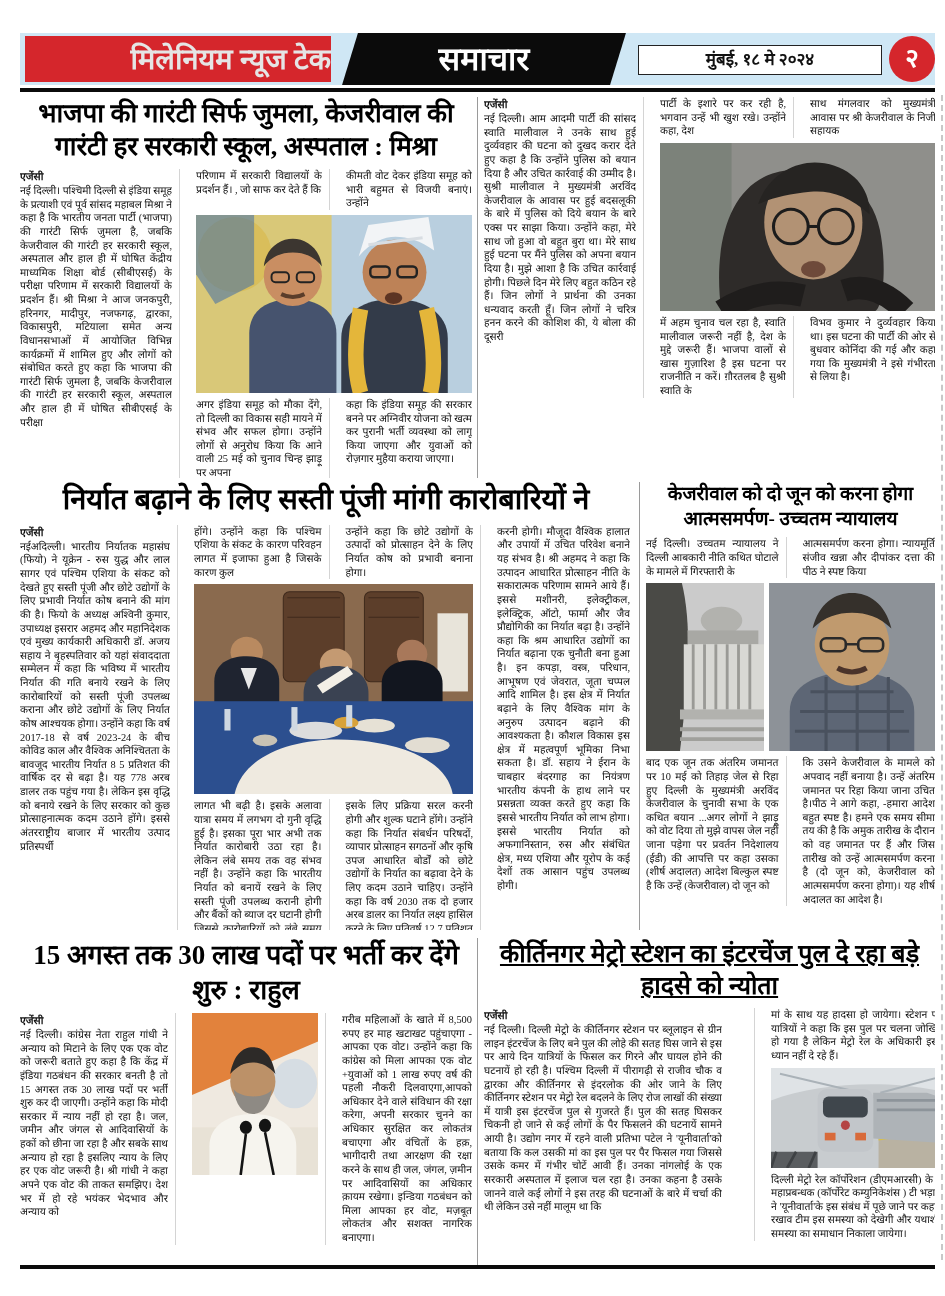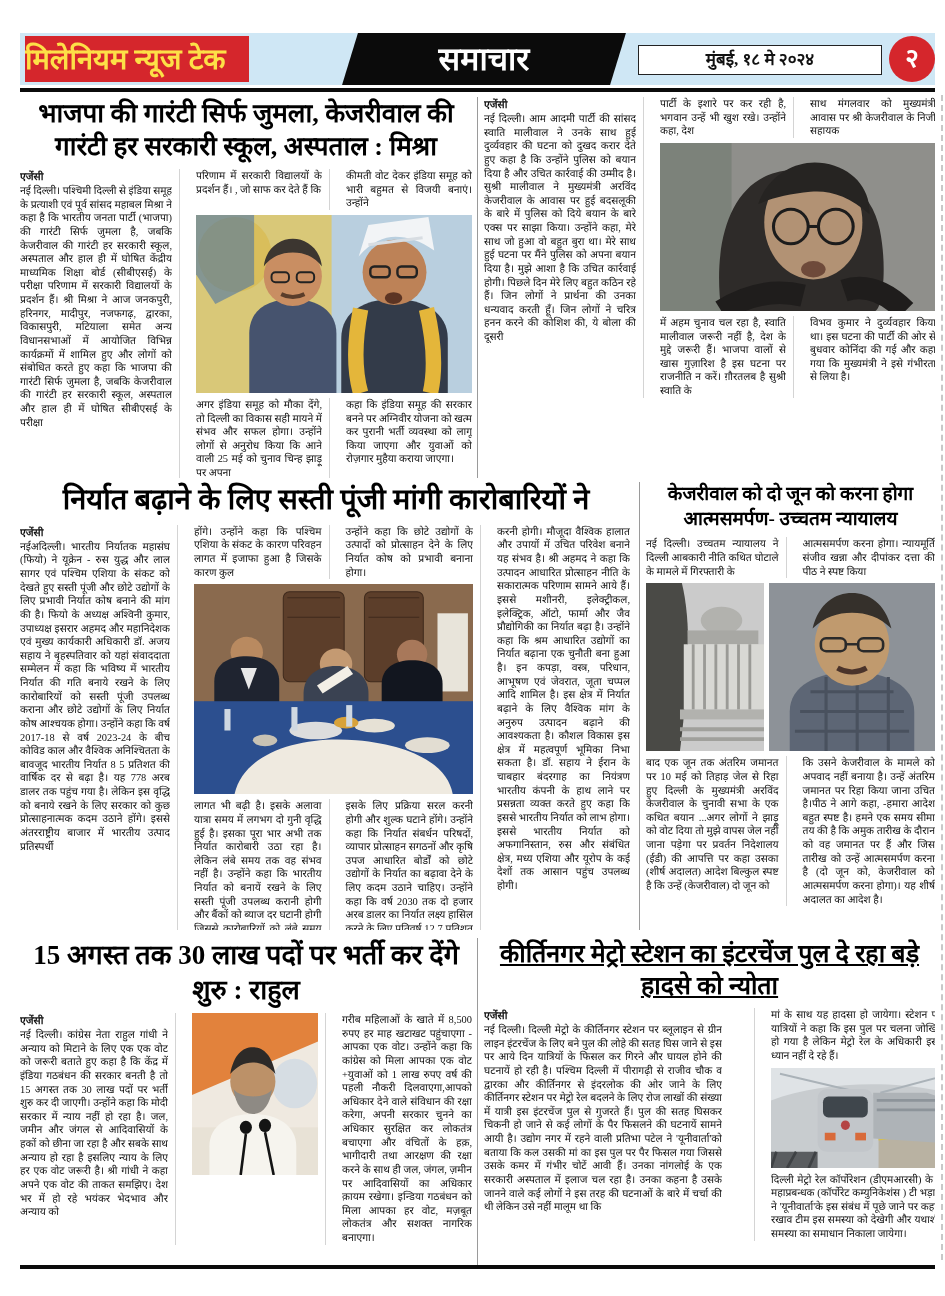--- a/index.html
+++ b/index.html
@@ -2,22 +2,22 @@
 <html><head>
 <meta charset="utf-8">
 <style>
   html,body{margin:0;padding:0;background:#ffffff;}
   body{width:945px;height:1296px;position:relative;overflow:hidden;
        font-family:"Liberation Serif","DejaVu Serif",serif;color:#111;}
   .page{position:absolute;inset:0;}
 
   
   .masthead{position:absolute;left:20px;top:33px;width:915px;height:52px;background:#cfe7f5;}
-  .brand{position:absolute;left:5px;top:3px;width:224px;height:46px;background:#d5262c;
-         color:#fde047;font-weight:bold;font-size:29px;line-height:46px;text-align:left;
+  .brand{position:absolute;left:5px;top:3px;width:306px;height:46px;background:#d5262c;
+         color:#e5e5e5;font-weight:bold;font-size:29px;line-height:46px;text-align:right;
          white-space:nowrap;overflow:hidden;}
   .section-flag{position:absolute;left:330px;top:0;width:268px;height:52px;background:#0b0b0b;
          transform:skewX(-17deg);}
   .section-flag .unskew{display:block;transform:skewX(17deg);color:#fff;font-weight:bold;
          font-size:32px;line-height:52px;text-align:center;}
   .datebox{position:absolute;left:618px;top:12px;width:242px;height:28px;background:#fff;
          border:1px solid #222;font-weight:bold;font-size:17px;line-height:27px;text-align:center;
          white-space:nowrap;overflow:hidden;}
   .pagenum{position:absolute;left:869px;top:3px;width:46px;height:46px;border-radius:50%;
          background:#d5262c;color:#fff;font-weight:bold;font-size:26px;line-height:46px;text-align:center;}

